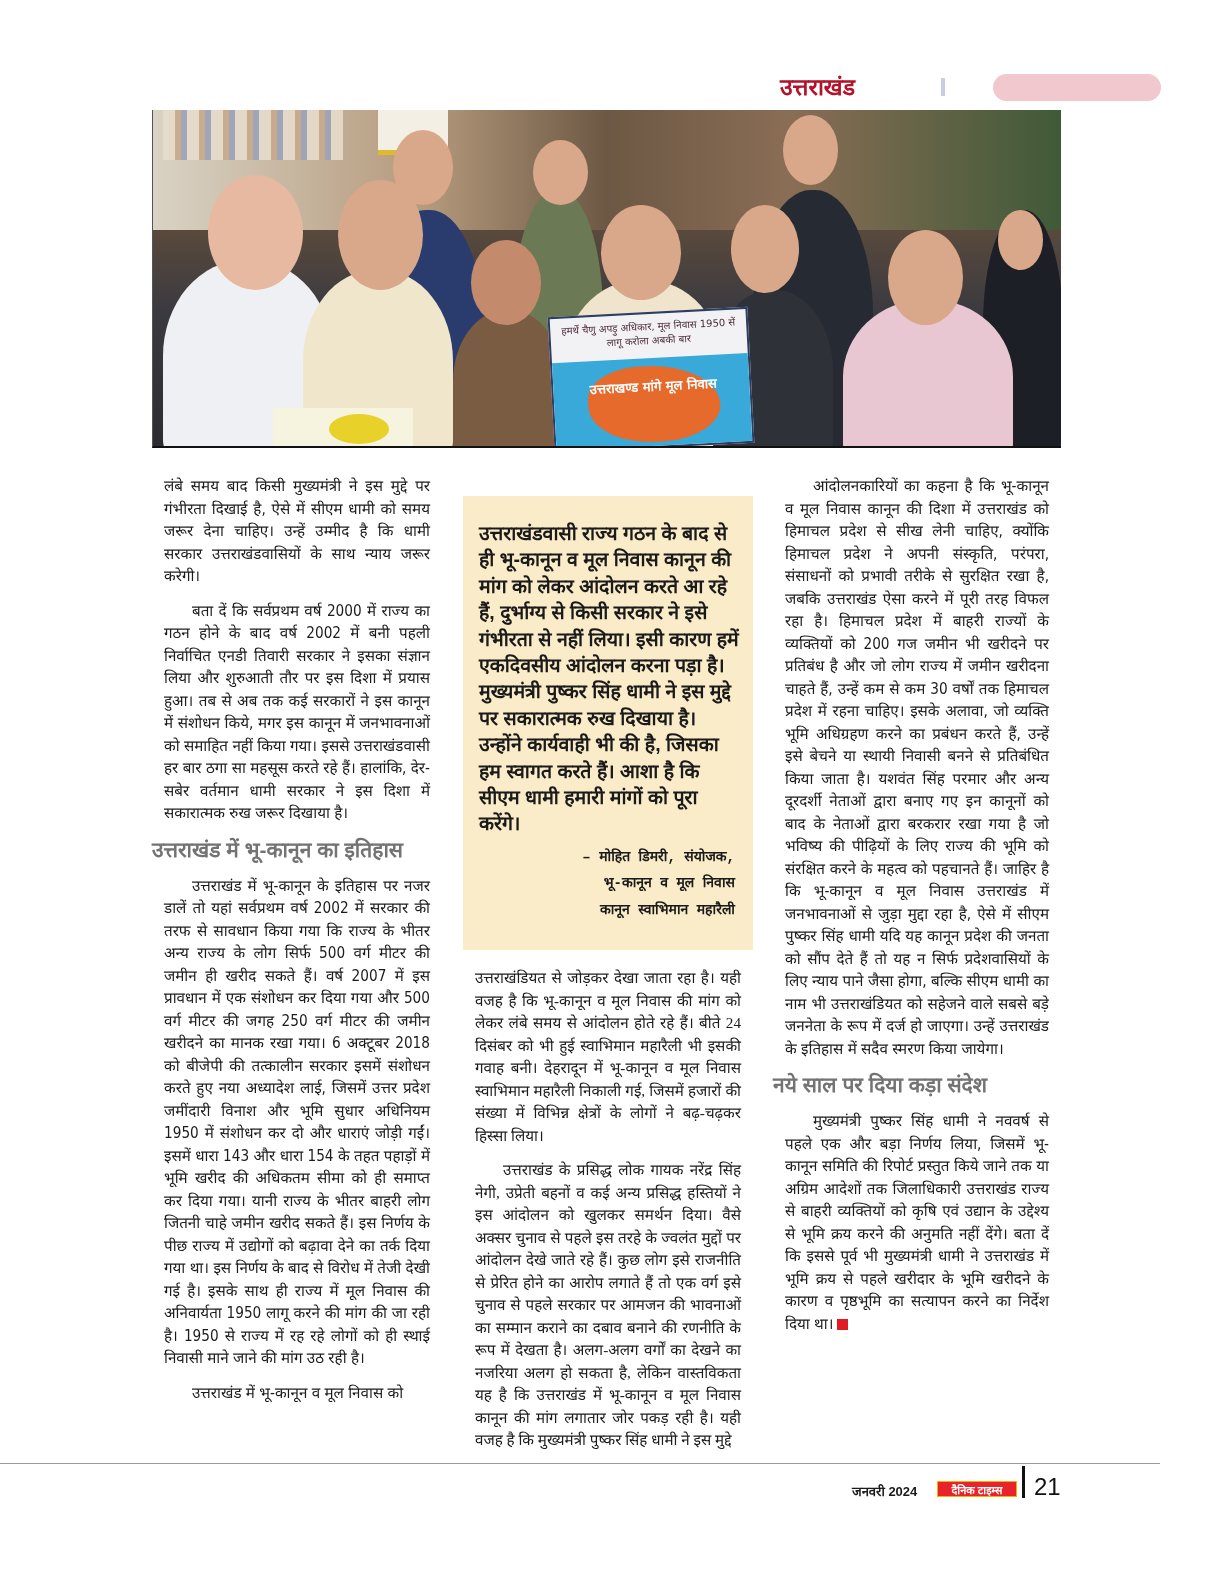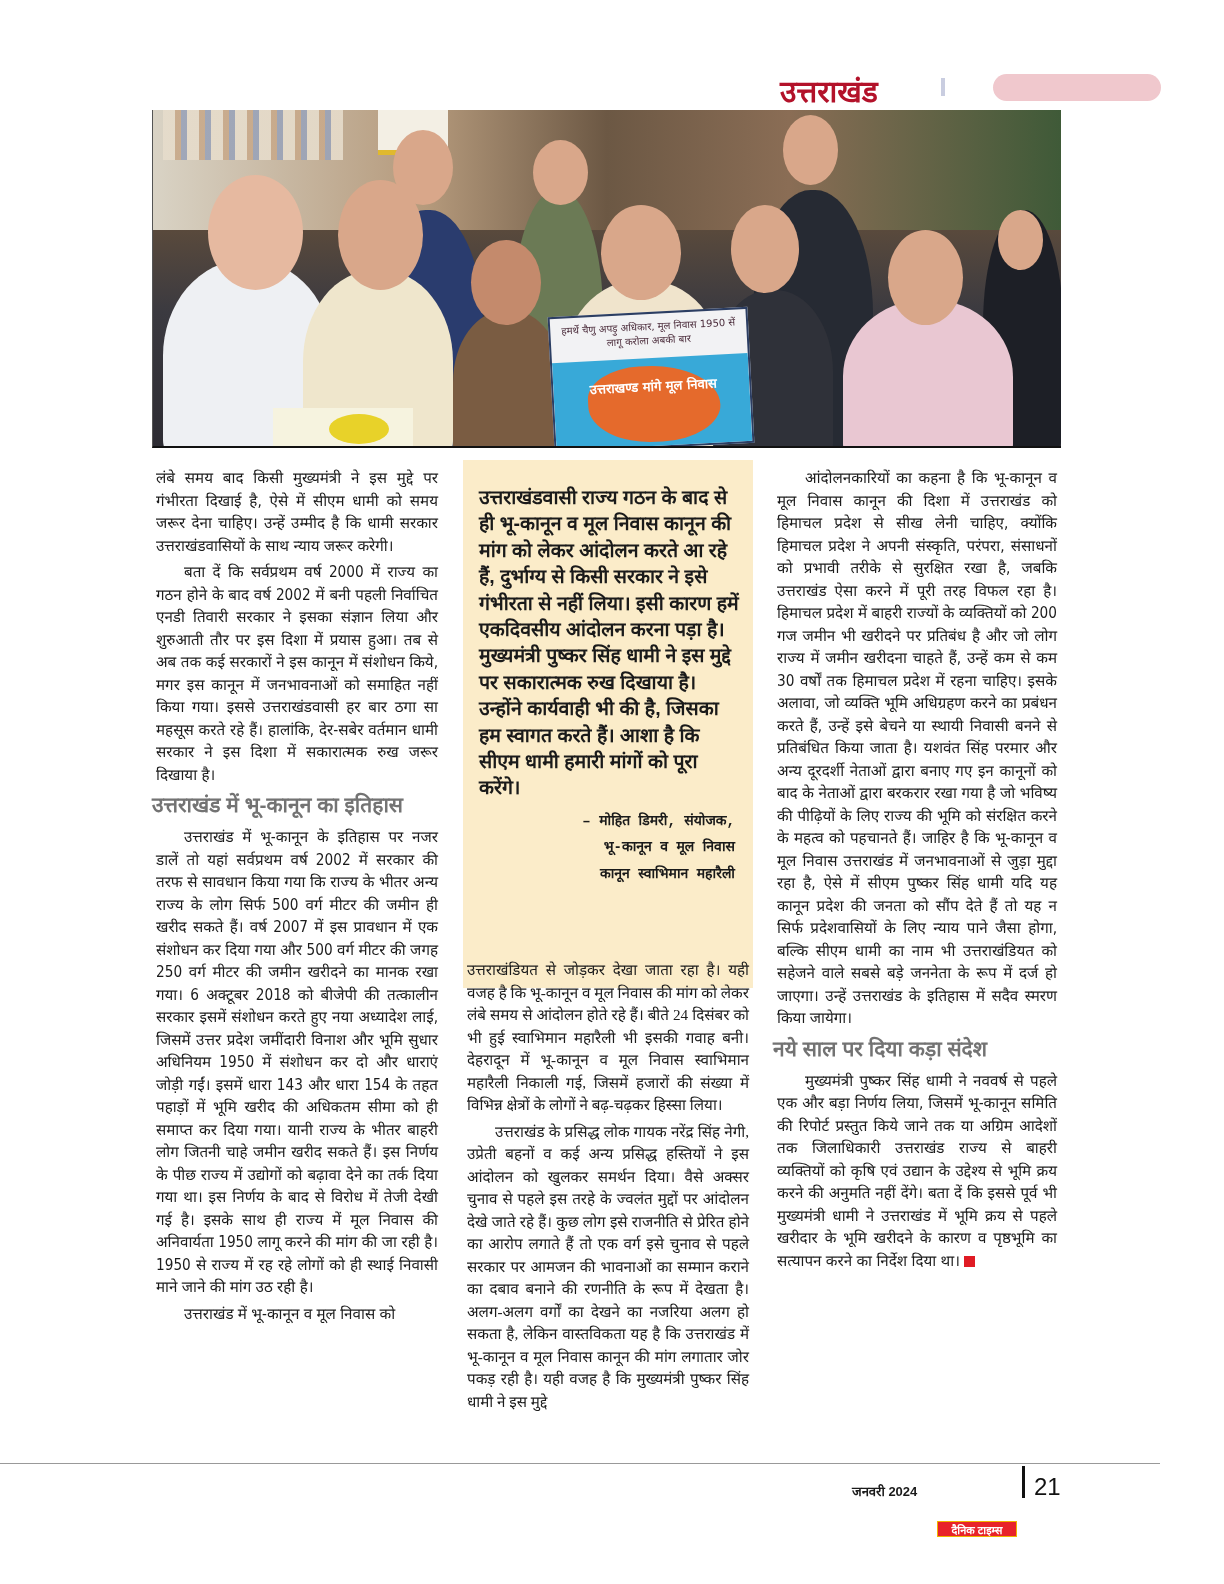--- a/index.html
+++ b/index.html
@@ -1,19 +1,19 @@
 <!DOCTYPE html>
 <html><head>
 <meta charset="utf-8">
 <style>
   html, body { margin: 0; padding: 0; background: #ffffff; }
   body { width: 1224px; height: 1584px; position: relative; overflow: hidden;
          font-family: "DejaVu Sans", "Liberation Sans", sans-serif; color: #1a1a1a; }
 
-  .section-label { position: absolute; left: 780px; top: 70px; font-size: 30px; font-weight: bold;
+  .section-label { position: absolute; left: 780px; top: 70px; font-size: 23px; font-weight: bold;
                    color: #b3122a; letter-spacing: 0; }
   .section-bar { position: absolute; left: 941px; top: 78px; width: 4px; height: 18px; background: #c9cde0; }
   .section-pill { position: absolute; left: 993px; top: 74px; width: 168px; height: 27px; border-radius: 14px;
                   background: #f0c8cd; }
 
   .photo { position: absolute; left: 152px; top: 110px; width: 908px; height: 336px; overflow: hidden;
            border-left: 1px solid #555; border-bottom: 2px solid #111;
            background: linear-gradient(180deg,#7d6a55 0%,#5a4a3c 35%,#3b3a40 60%,#2d2c33 100%); }
   .ph-wall { position:absolute; left:0; top:0; width:908px; height:120px;
              background: linear-gradient(90deg,#d9d3c5 0%,#b59a7c 30%,#6c5844 50%,#8a6d55 70%,#3f5a38 100%); }
@@ -29,42 +29,42 @@
   .placard-map { position:absolute; left:0; top:44px; width:196px; height:90px; background:#38a9d8; }
   .placard-blob { position:absolute; left:34px; top:8px; width:132px; height:76px; background:#e56a2c;
                   border-radius: 40% 55% 45% 50%; }
   .placard-map-text { position:absolute; left:34px; top:20px; width:132px; font-size:13px; line-height:18px;
                       color:#ffffff; font-weight:bold; text-align:center; }
   .paper-yellow { position:absolute; left:120px; top:298px; width:140px; height:40px; background:#f6f3df; }
   .paper-yellow::after { content:""; position:absolute; left:56px; top:6px; width:60px; height:30px; background:#e8d229; border-radius:50%; }
 
   .col { position: absolute; font-size: 15.2px; line-height: 22.5px; text-align: justify; color:#1b1b1b;
          font-family: "DejaVu Sans Condensed","DejaVu Sans", sans-serif; }
-  .col p { margin: 4px; text-indent: 0; }
+  .col p { margin: 12px; text-indent: 0; }
   .col p.ind { text-indent: 28px; }
   .col h3 { margin: 6px 0 8px 0; font-size: 21px; line-height: 26px; font-weight: bold; color:#737373;
             font-family: "Liberation Sans", sans-serif; }
   .col1 { left: 152px; top: 463px; width: 290px; }
   .col2 { left: 463px; top: 955px; width: 290px; font-family: Liberation Serif, serif; }
   .col3 { left: 773px; top: 463px; width: 288px; }
 
-  .pull { position: absolute; left: 463px; top: 460px; width: 290px; height: 528px; background: #fbecc9; }
+  .pull { position: absolute; left: 463px; top: 496px; width: 290px; height: 454px; background: #fbecc9; }
   .pull-text { position:absolute; left: 16px; top: 24px; width: 262px; font-size: 19.5px; line-height: 26.4px;
                font-weight: bold; color:#1a1a1a; font-family: "Liberation Sans", sans-serif; }
   .pull-attrib { position:absolute; right: 18px; top: 348px; width: 250px; text-align: right; font-size: 14px;
                  line-height: 26.4px; font-weight: bold; color:#1a1a1a; font-family: Liberation Mono, monospace; }
 
   .end-mark { display:inline-block; width: 11px; height: 11px; background:#e01b24; vertical-align: middle; margin-left: 4px; }
 
   .footer-line { position:absolute; left: 0; top: 1463px; width: 1160px; height: 1px; background: #999; }
   .footer-date { position:absolute; left: 852px; top: 1482px; font-size: 13px; font-weight:bold; color:#1a1a1a;
                  font-family:"Liberation Sans", sans-serif; }
   .footer-logo { position:absolute; left: 937px; top: 1481px; width: 80px; height: 16px; background:#e8232a;
                  color:#ffffff; font-size: 11px; line-height:16px; font-weight:bold; text-align:center;
-                 border:1px solid #f0b400; box-sizing:border-box; font-family:"Liberation Sans", sans-serif; overflow:hidden;margin-top:40px; }
+                 border:1px solid #f0b400; box-sizing:border-box; font-family:"Liberation Sans", sans-serif; overflow:hidden; }
   .footer-sep { position:absolute; left: 1022px; top: 1466px; width: 3px; height: 32px; background:#111; }
   .footer-page { position:absolute; left: 1034px; top: 1473px; font-size: 24px; font-weight:normal; color:#111;
                  font-family:"Liberation Sans", sans-serif; }
 </style>
 </head>
 <body>
 
 <div class="section-label">उत्तराखंड</div>
 <div class="section-bar"></div>
 <div class="section-pill"></div>

